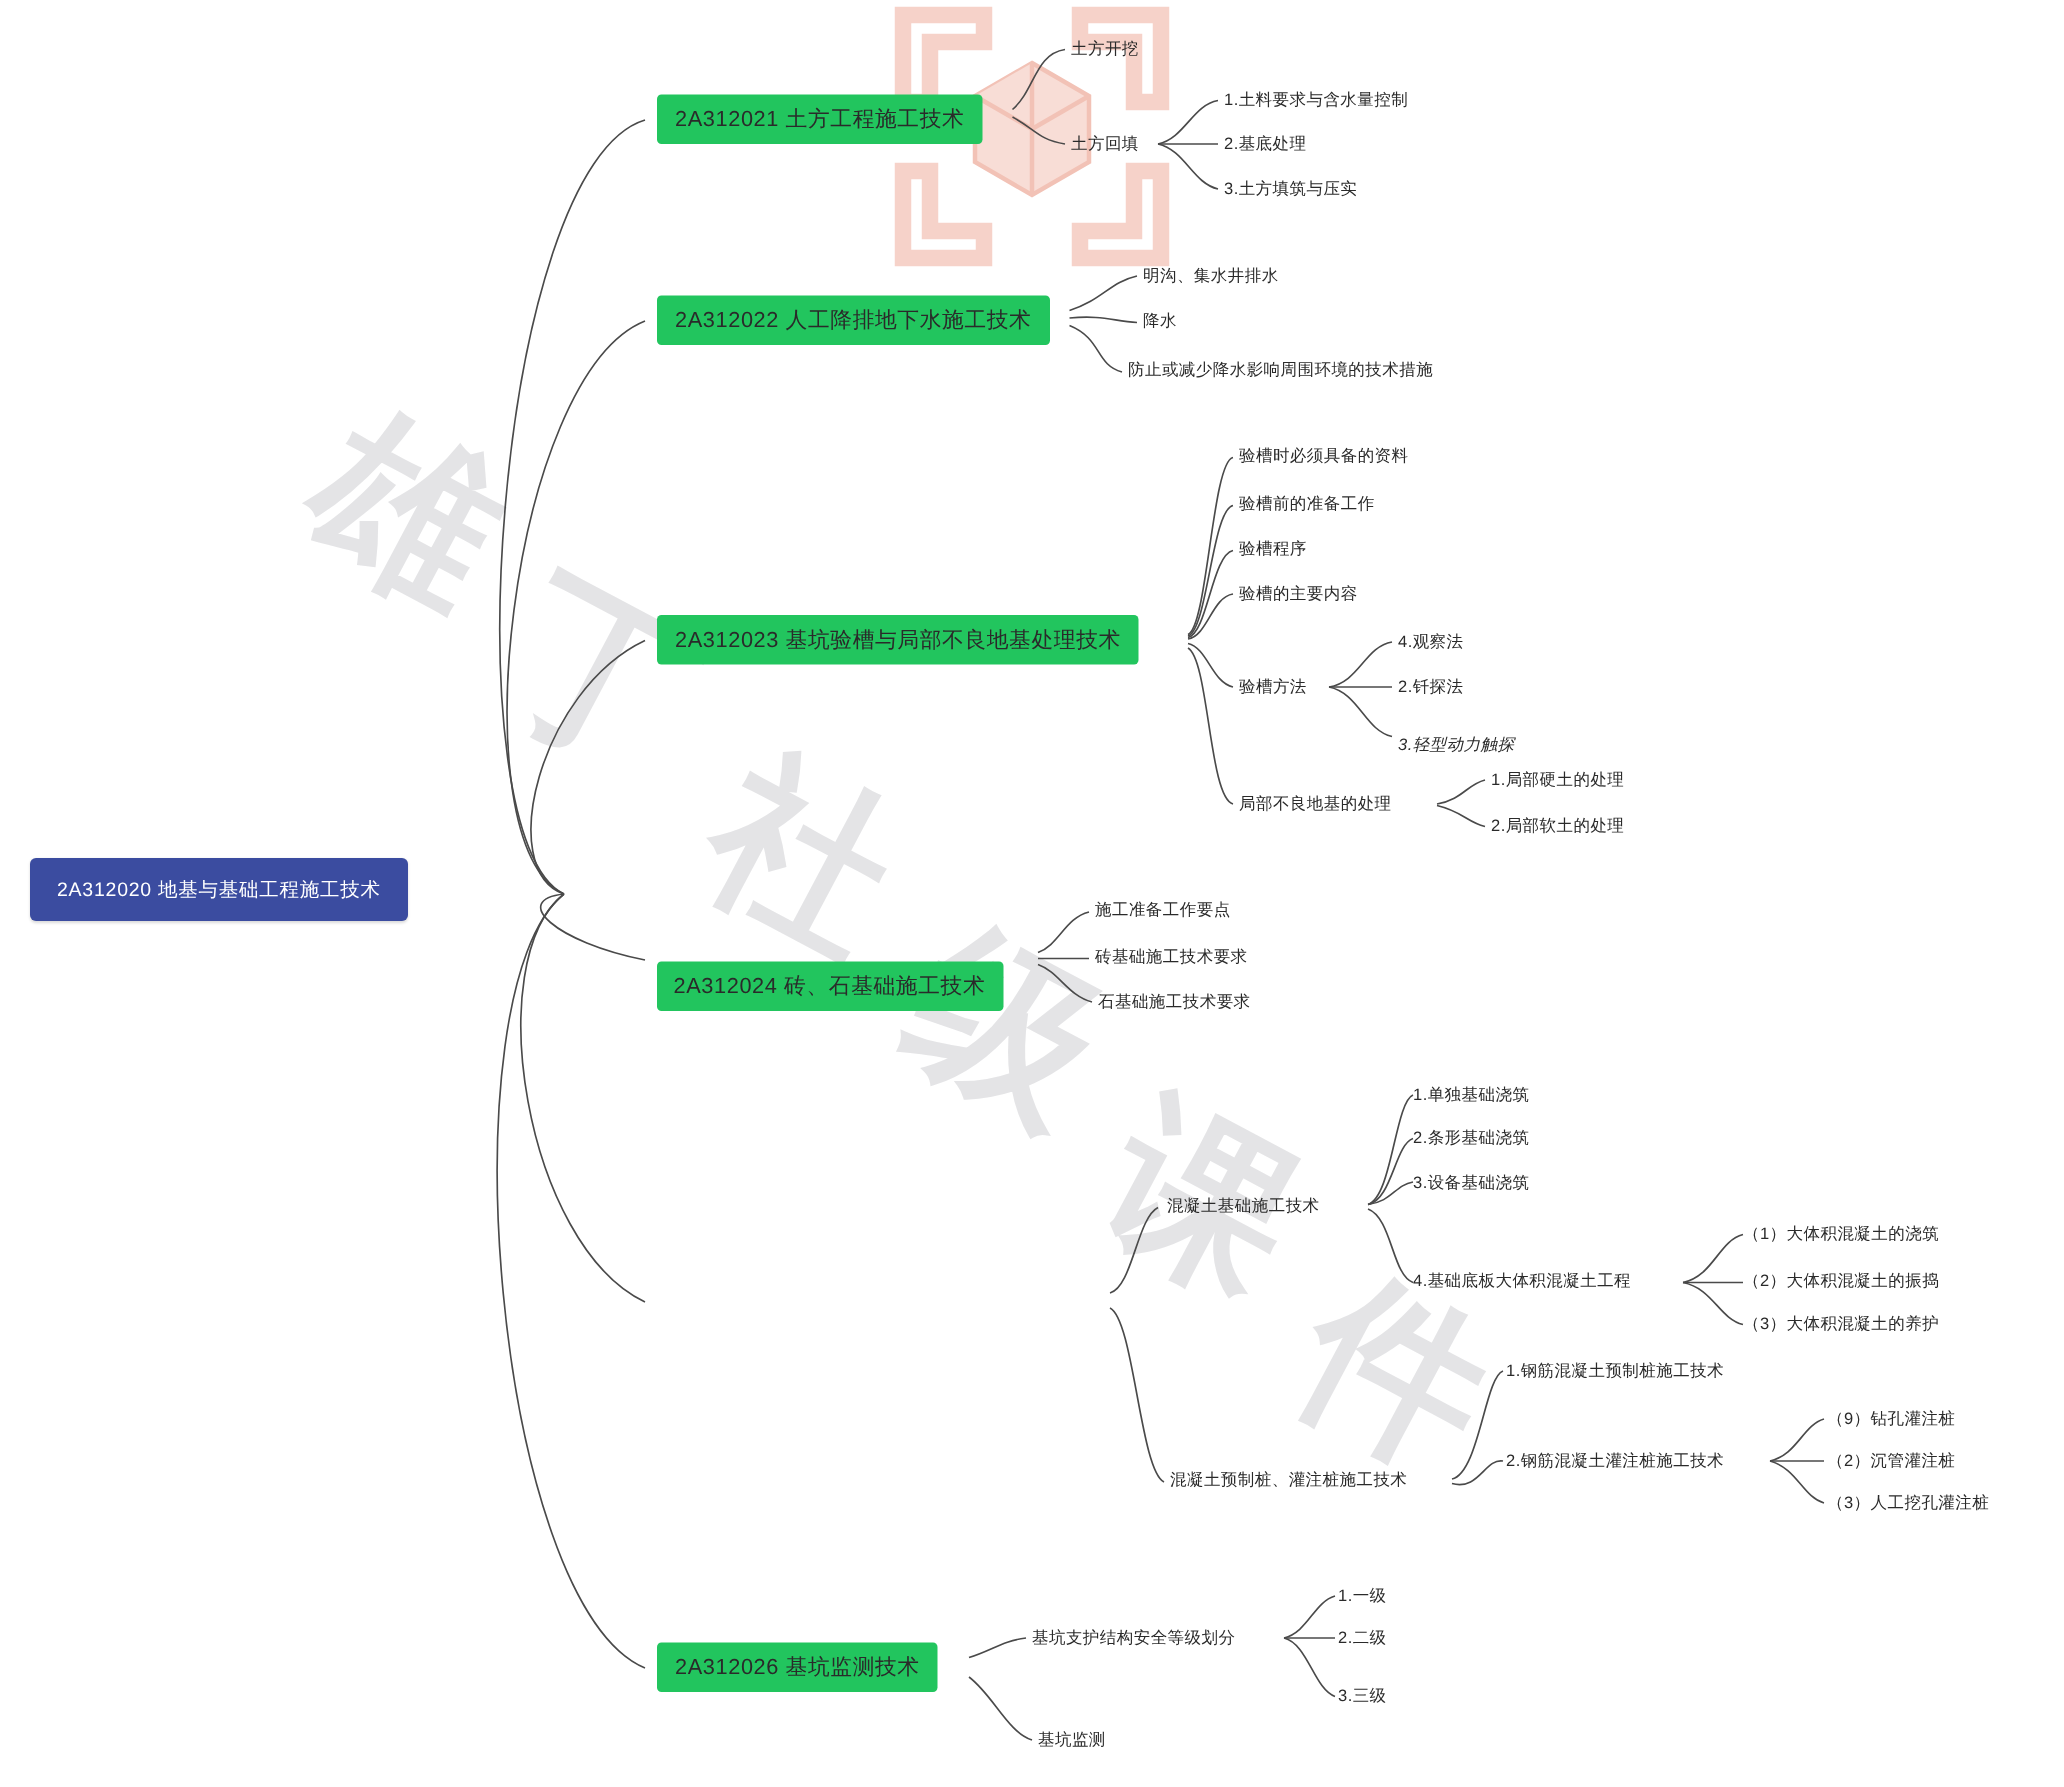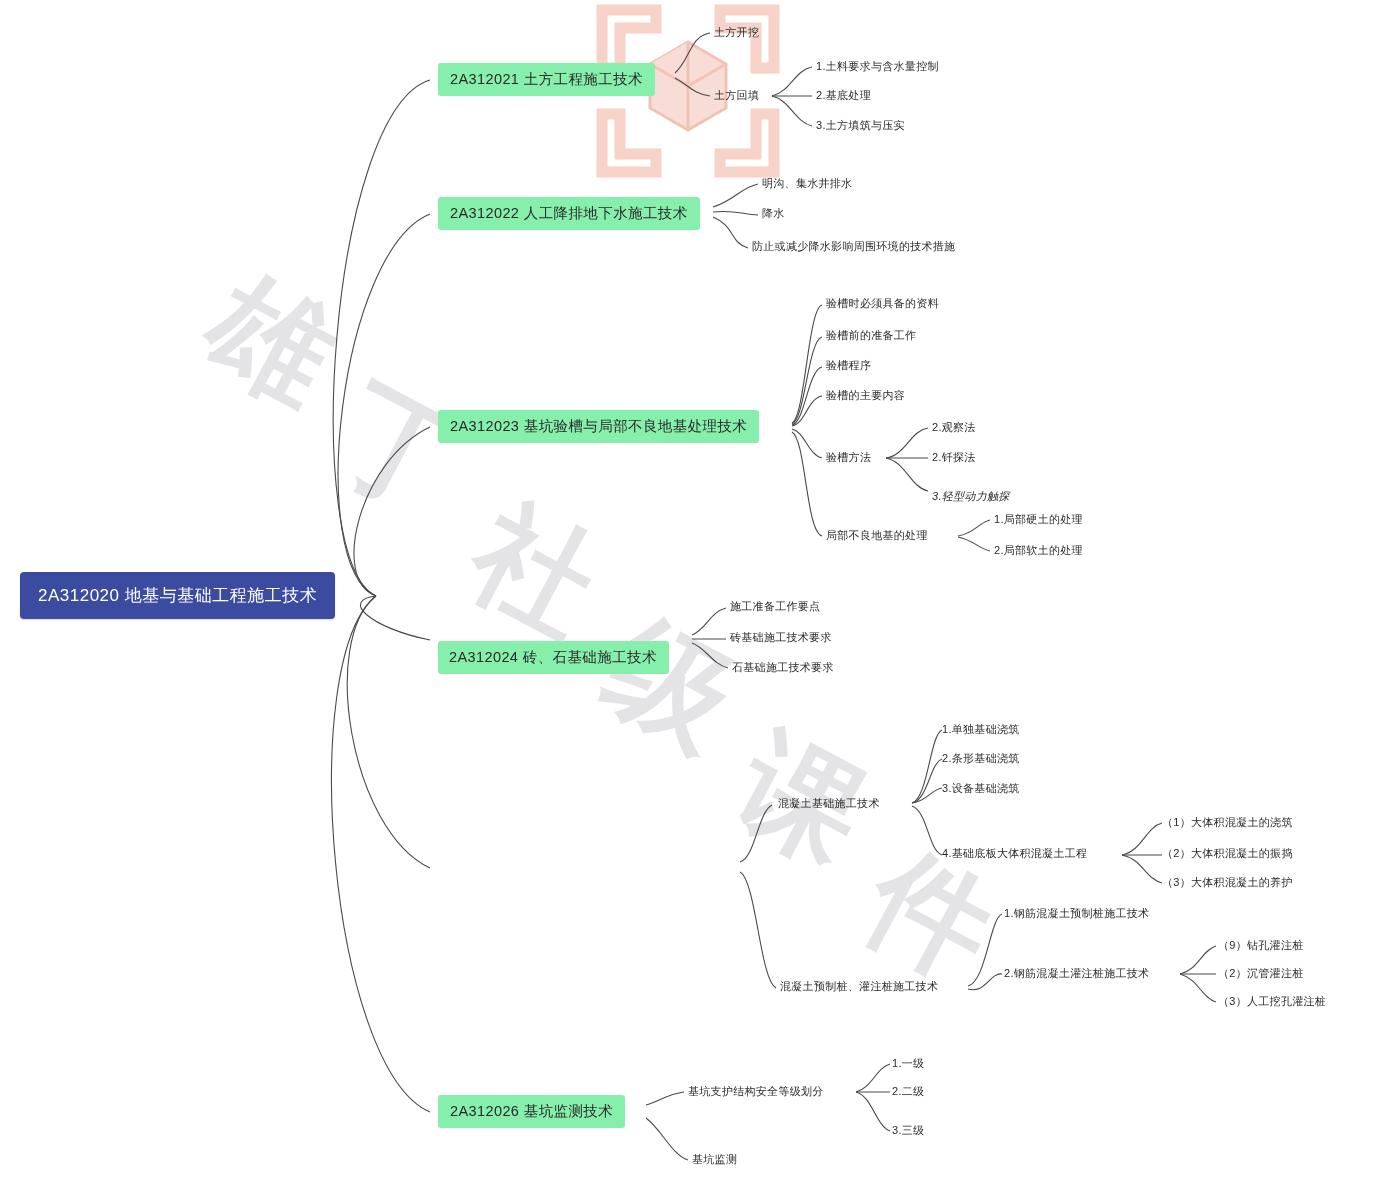--- a/index.html
+++ b/index.html
@@ -24,29 +24,29 @@
   }
   .node {
     position: absolute;
     white-space: nowrap;
     box-sizing: border-box;
   }
   
   .root {
     background: #3b4ca0;
     color: #ffffff;
-    font-size: 17px;
+    font-size: 13px;
     border-radius: 4px;
     padding: 12px 18px;
     letter-spacing: 0.5px;
     box-shadow: 0 1px 2px rgba(0,0,0,0.15);
   }
   
   .lvl1 {
-    background: #86efac;
+    background: #22c55e;
     color: #2a2a2a;
     font-size: 14.5px;
     border-radius: 3px;
     padding: 7px 12px;
     letter-spacing: 0.4px;
   }
   
   .leaf {
     color: #2a2a2a;
     font-size: 11px;
@@ -225,21 +225,21 @@
   <div class="node leaf" style="left:824px; top:357px;">
     <span>验槽程序</span>
   </div>
   <div class="node leaf" style="left:824px; top:387px;">
     <span>验槽的主要内容</span>
   </div>
   <div class="node leaf" style="left:824px; top:449px;">
     <span>验槽方法</span>
   </div>
   <div class="node leaf" style="left:930px; top:419px;">
-    <span>2.观察法</span>
+    <span>4.观察法</span>
   </div>
   <div class="node leaf" style="left:930px; top:449px;">
     <span>2.钎探法</span>
   </div>
   <div class="node leaf" style="left:930px; top:488px;font-style:italic;">
     <span>3.轻型动力触探</span>
   </div>
   <div class="node leaf" style="left:824px; top:527px;">
     <span>局部不良地基的处理</span>
   </div>

